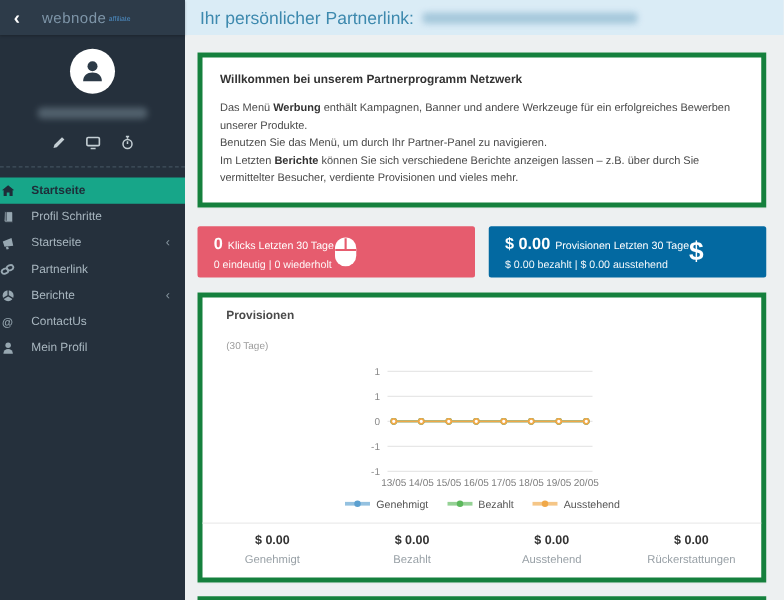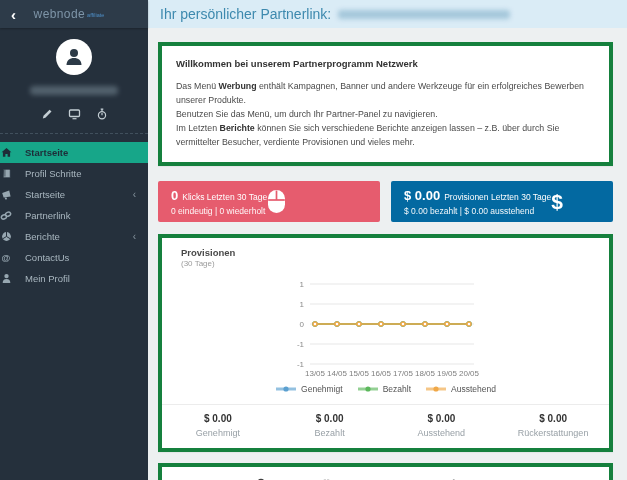--- a/index.html
+++ b/index.html
@@ -39,21 +39,21 @@
   .card.green{background:#0369a1;}
   .card .l1 .big{font-size:13px;font-weight:bold;margin-right:4px;}
   .card .l1 .lab{font-size:8.5px;}
   .card .l2{font-size:8.5px;margin-top:2px;opacity:.95;}
   .card .cicon{display:flex;align-items:center;}
   .dollar{font-size:21px;font-weight:bold;line-height:1;}
   
   .chartpanel{margin-top:12px;padding-top:9px;}
   .cp-head{padding-left:19px;}
   .cp-title{font-size:9.5px;font-weight:bold;color:#4a4a4a;}
-  .cp-sub{font-size:8px;color:#9b9b9b;margin-top:1px;}
+  .cp-sub{font-size:8px;color:#9b9b9b;margin-top:14px;}
   .chartwrap{text-align:center;margin-top:12px;}
   .legend{display:flex;justify-content:center;gap:14px;margin-top:2px;}
   .legend .litem{display:flex;align-items:center;gap:4px;font-size:8.5px;color:#545454;}
   .summary{display:flex;border-top:1px solid #ececec;margin-top:10px;padding:8px 0 10px;}
   .scol{flex:1;text-align:center;}
   .scol .sval{font-size:10px;font-weight:bold;color:#333;}
   .scol .slab{font-size:9px;color:#98a0a6;margin-top:4px;}
   
   .shortcuts{margin-top:11px;height:58px;display:flex;align-items:flex-start;padding:10px 0 0 4px;position:relative;}
   .sc{width:60px;margin-right:5px;text-align:center;color:#555;font-size:8.8px;line-height:1.3;cursor:pointer;}

